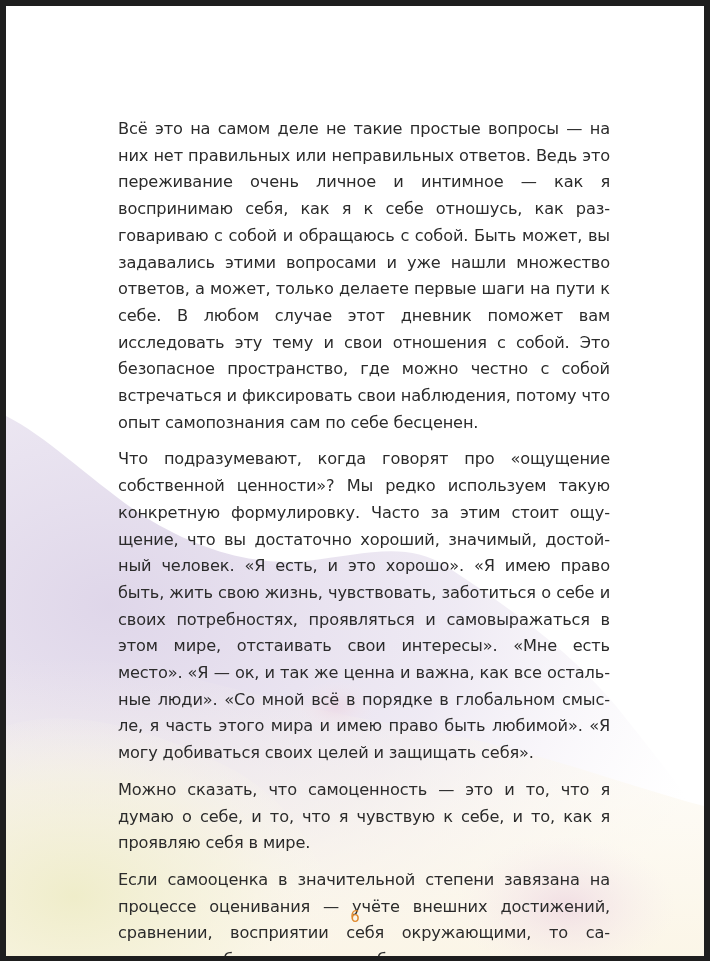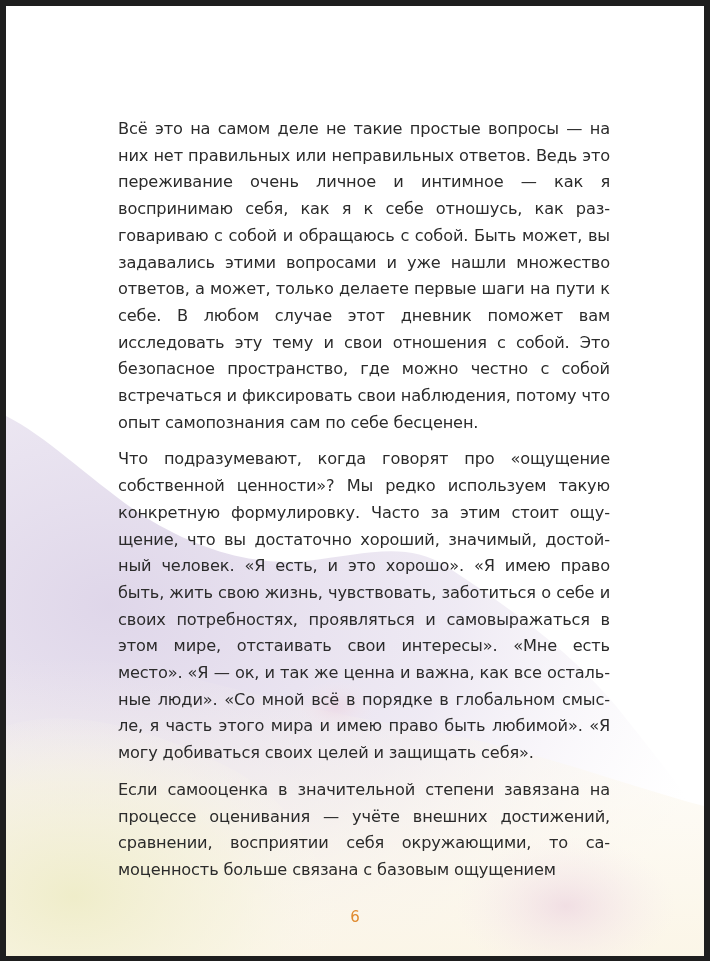--- a/index.html
+++ b/index.html
@@ -78,17 +78,18 @@
 
     <path d="M0,720 C60,700 140,720 220,760 C280,790 310,840 330,900 L340,950 L0,950 Z" fill="url(#yel)"></path>
 
     <ellipse cx="560" cy="900" rx="110" ry="70" fill="url(#pink)"></ellipse>
     <ellipse cx="330" cy="700" rx="40" ry="25" fill="url(#pink)"></ellipse>
   </svg>
 
   <div class="content">
     <p>Всё это на самом деле не такие простые вопросы — на них нет правильных или неправильных ответов. Ведь это переживание очень личное и интимное — как я воспринимаю себя, как я к себе отношусь, как раз­говариваю с собой и обращаюсь с собой. Быть может, вы задавались этими вопросами и уже нашли множе­ство ответов, а может, только делаете первые шаги на пути к себе. В любом случае этот дневник поможет вам исследовать эту тему и свои отношения с собой. Это безопасное пространство, где можно честно с собой встречаться и фиксировать свои наблюдения, потому что опыт самопознания сам по себе бесценен.</p>
     <p>Что подразумевают, когда говорят про «ощущение собственной ценности»? Мы редко используем такую конкретную формулировку. Часто за этим стоит ощу­щение, что вы достаточно хороший, значимый, достой­ный человек. «Я есть, и это хорошо». «Я имею право быть, жить свою жизнь, чувствовать, заботиться о себе и своих потребностях, проявляться и самовыражать­ся в этом мире, отстаивать свои интересы». «Мне есть место». «Я — ок, и так же ценна и важна, как все осталь­ные люди». «Со мной всё в порядке в глобальном смыс­ле, я часть этого мира и имею право быть любимой». «Я могу добиваться своих целей и защищать себя».</p>
+    <p>Можно сказать, что самоценность — это и то, что я думаю о себе, и то, что я чувствую к себе, и то, как я проявляю себя в мире.</p>
     <p>Если самооценка в значительной степени завязана на процессе оценивания — учёте внешних достижений, сравнении, восприятии себя окружающими, то са­моценность больше связана с базовым ощущением</p>
   </div>
 
   <div class="page-number">6</div>
 </div>
 
 </body></html>

